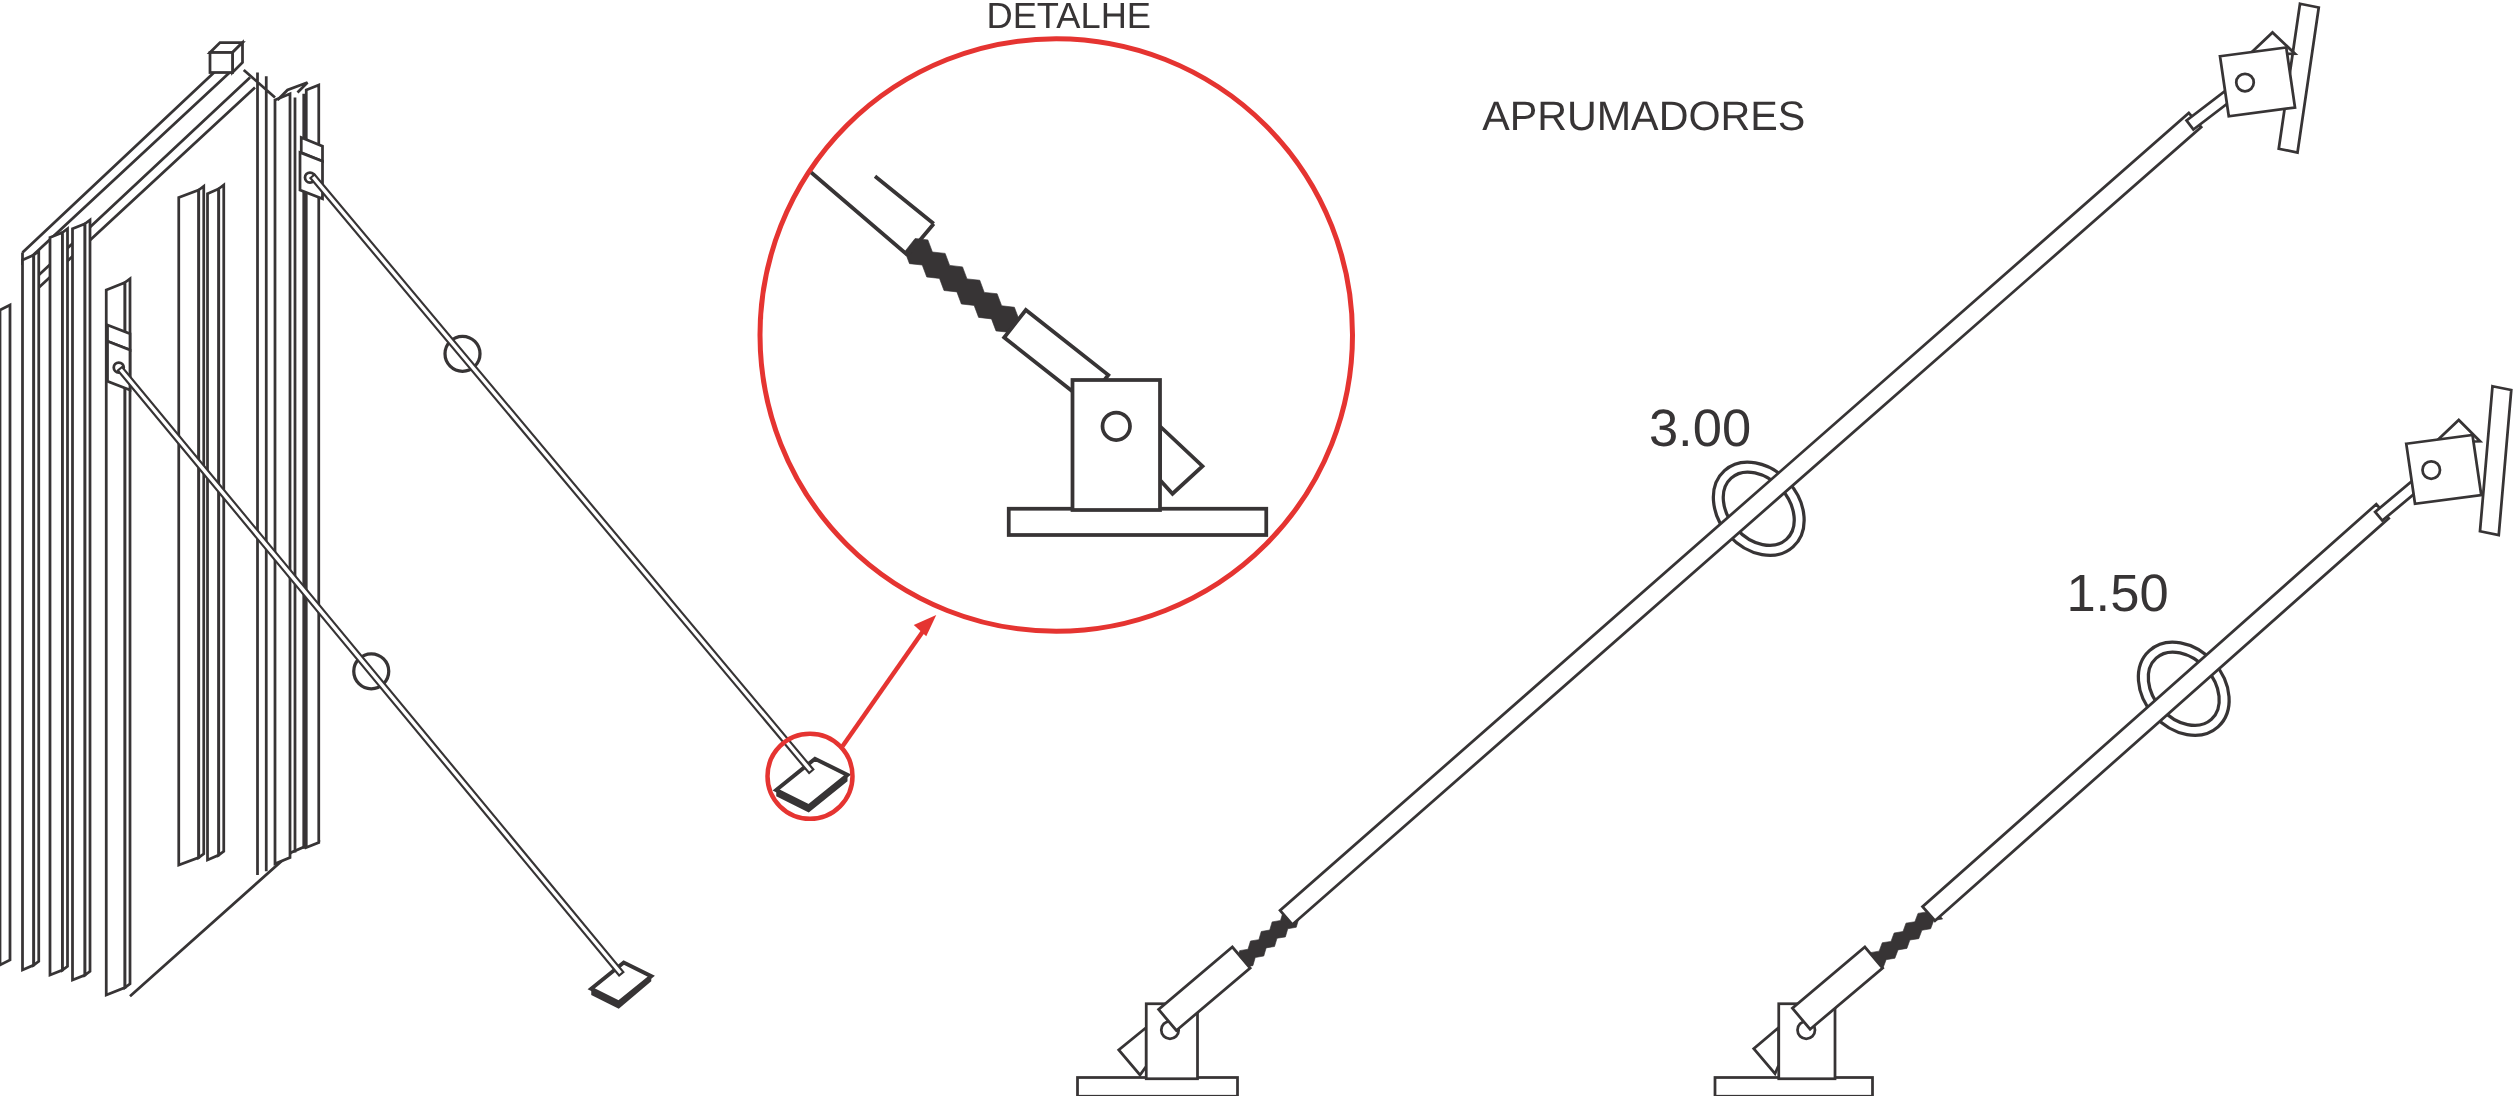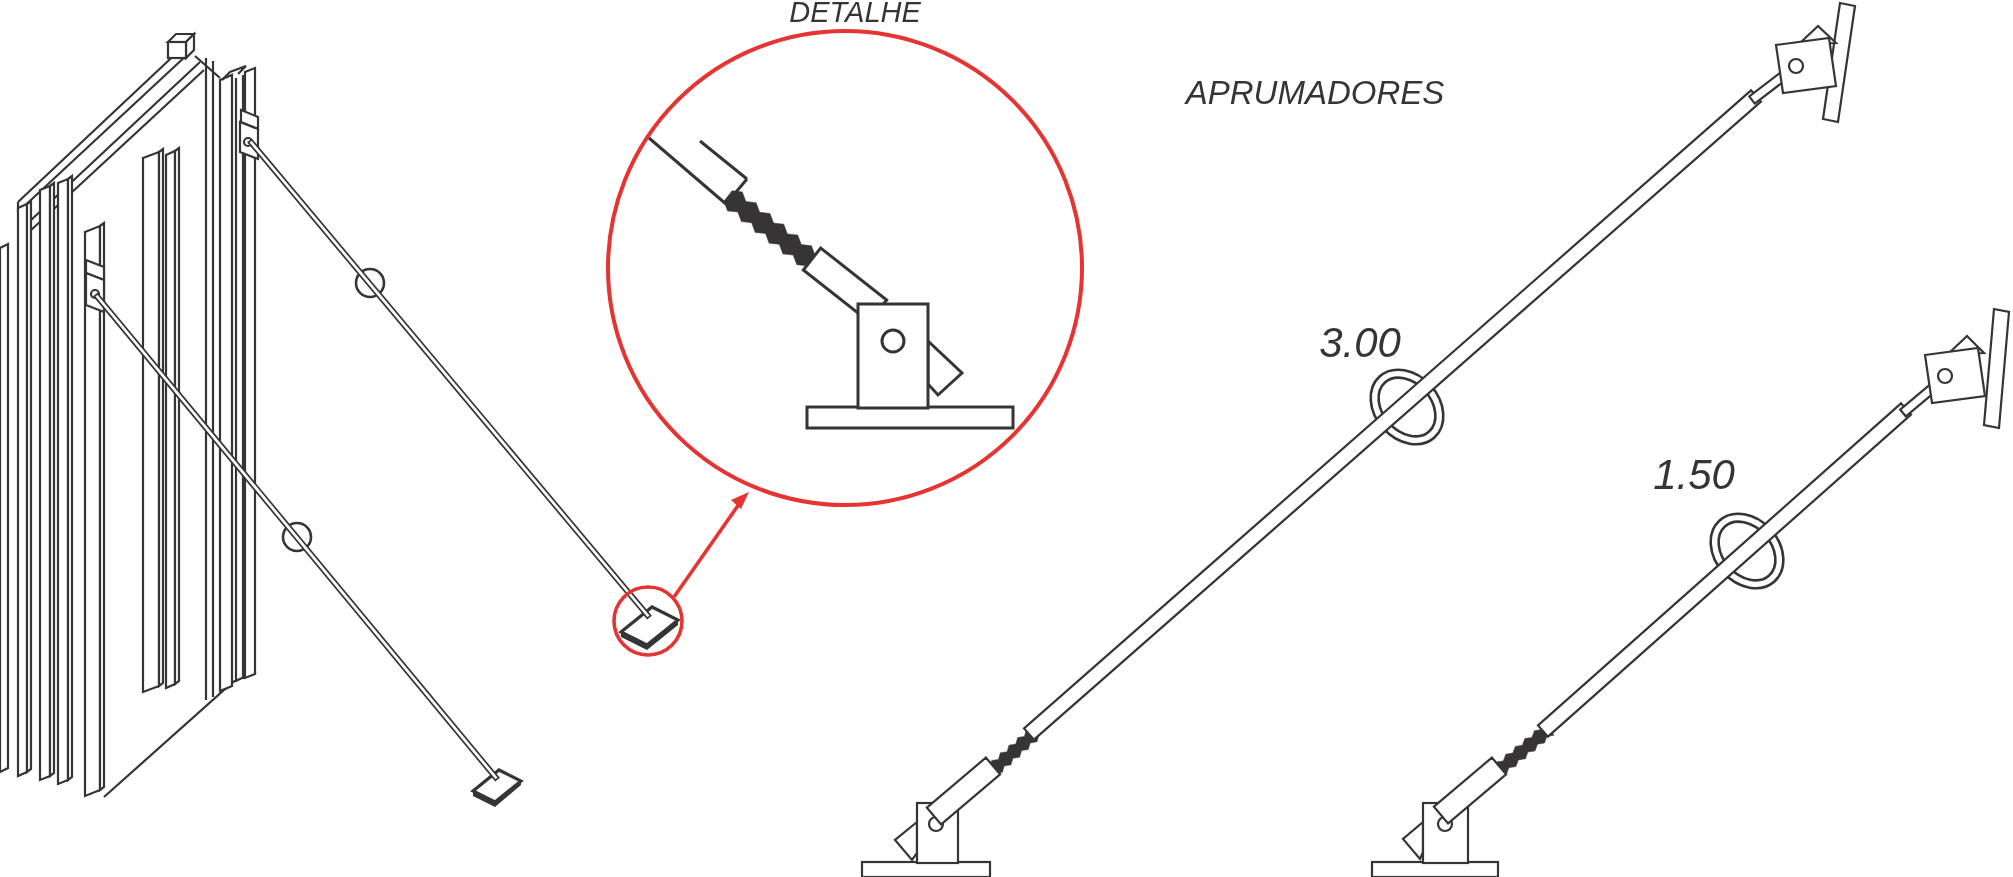--- a/index.html
+++ b/index.html
@@ -1,17 +1,17 @@
 <!DOCTYPE html>
 <html style="--line: #373435; --red: #e53431; --bg: #ffffff;"><head>
 <meta charset="utf-8">
 <style>
   :root{ --line:#373435; --red:#e53431; --bg:#ffffff; }
   html,body{margin:0;padding:0;background:var(--bg);}
-  .stage{position:relative;width:2013px;height:877px;background:var(--bg);overflow:hidden;font-style:italic;}
+  .stage{position:relative;width:2013px;height:877px;background:var(--bg);overflow:hidden;}
   svg{position:absolute;left:0;top:0;}
   .ln{fill:none;stroke:var(--line);stroke-width:2.2;stroke-linejoin:miter;stroke-linecap:butt;}
   .wf{fill:#ffffff;stroke:var(--line);stroke-width:2.2;stroke-linejoin:miter;}
   .wf3{fill:#ffffff;stroke:var(--line);stroke-width:3;stroke-linejoin:miter;}
   .ln3{fill:none;stroke:var(--line);stroke-width:3;}
   .dark{fill:var(--line);stroke:none;}
   .thread{fill:var(--line);stroke:var(--line);stroke-width:0.5;}
   .redln{fill:none;stroke:var(--red);stroke-width:3.6;}
   .redfill{fill:var(--red);stroke:none;}
   .ring{fill:none;stroke:var(--line);stroke-width:2.6;}

